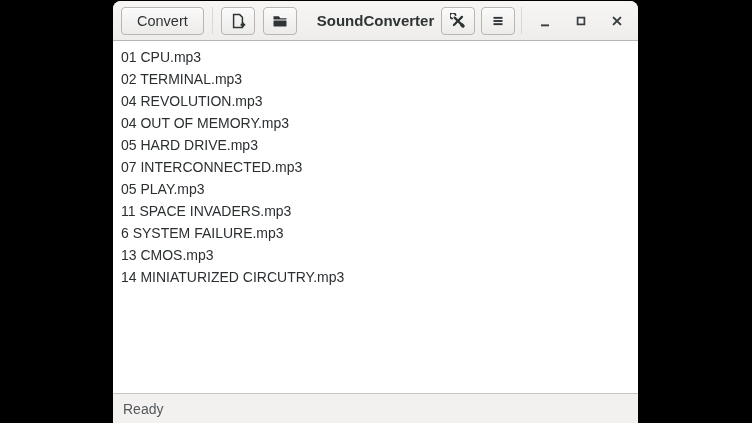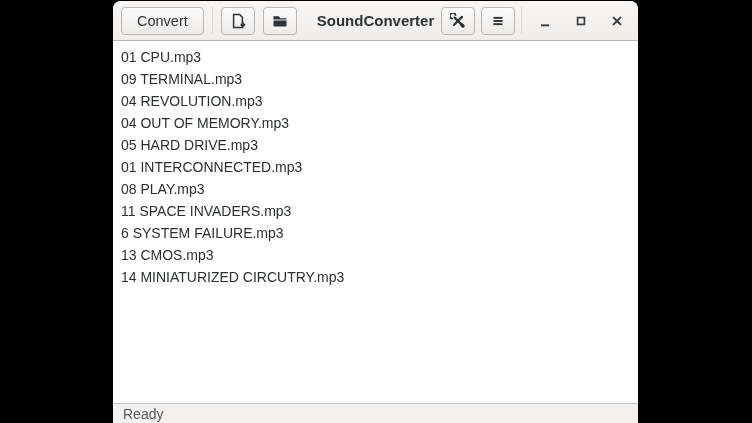--- a/index.html
+++ b/index.html
@@ -122,21 +122,21 @@
   .row {
     height: 22px;
     line-height: 22px;
     font-size: 14px;
     color: #2b2f31;
     white-space: nowrap;
   }
   
   .statusbar {
     flex: none;
-    height: 20px;
+    height: 30px;
     box-sizing: border-box;
     background: #f2f1f0;
     border-top: 1px solid #c8c6c3;
     display: flex;
     align-items: center;
     padding: 0 10px;
   }
   .status-text {
     font-size: 14px;
     color: #54585c;
@@ -216,26 +216,26 @@
               <line x1="4.6" y1="4.6" x2="11.4" y2="11.4"></line>
               <line x1="11.4" y1="4.6" x2="4.6" y2="11.4"></line>
             </svg>
           </span>
         </div>
       </div>
     </div>
 
     <div class="filelist">
         <div class="row">01 CPU.mp3</div>
-        <div class="row">09 TERMINAL.mp3</div>
+        <div class="row">02 TERMINAL.mp3</div>
         <div class="row">04 REVOLUTION.mp3</div>
         <div class="row">04 OUT OF MEMORY.mp3</div>
         <div class="row">05 HARD DRIVE.mp3</div>
-        <div class="row">01 INTERCONNECTED.mp3</div>
-        <div class="row">08 PLAY.mp3</div>
+        <div class="row">07 INTERCONNECTED.mp3</div>
+        <div class="row">05 PLAY.mp3</div>
         <div class="row">11 SPACE INVADERS.mp3</div>
         <div class="row">6 SYSTEM FAILURE.mp3</div>
         <div class="row">13 CMOS.mp3</div>
         <div class="row">14 MINIATURIZED CIRCUTRY.mp3</div>
       </div>
 
     <div class="statusbar">
       <span class="status-text">Ready</span>
     </div>
 

